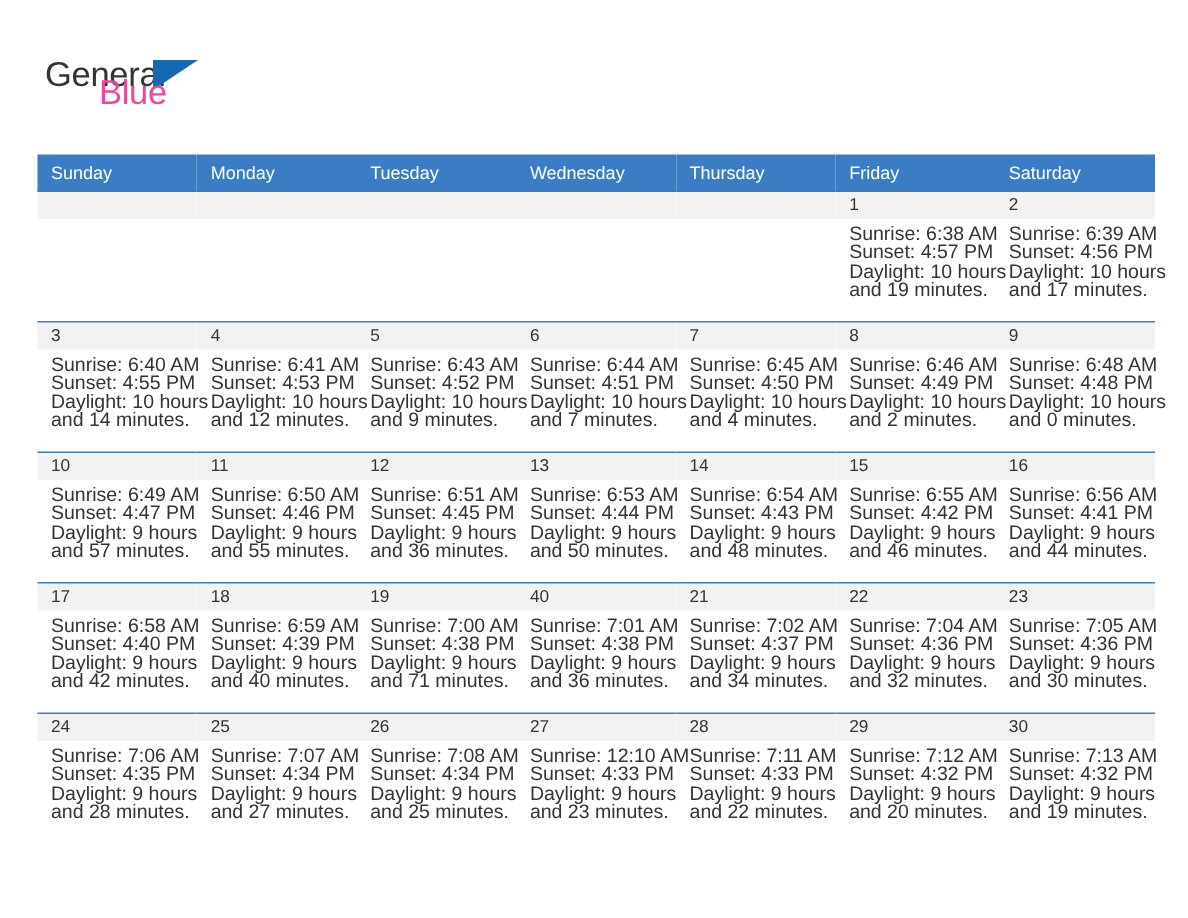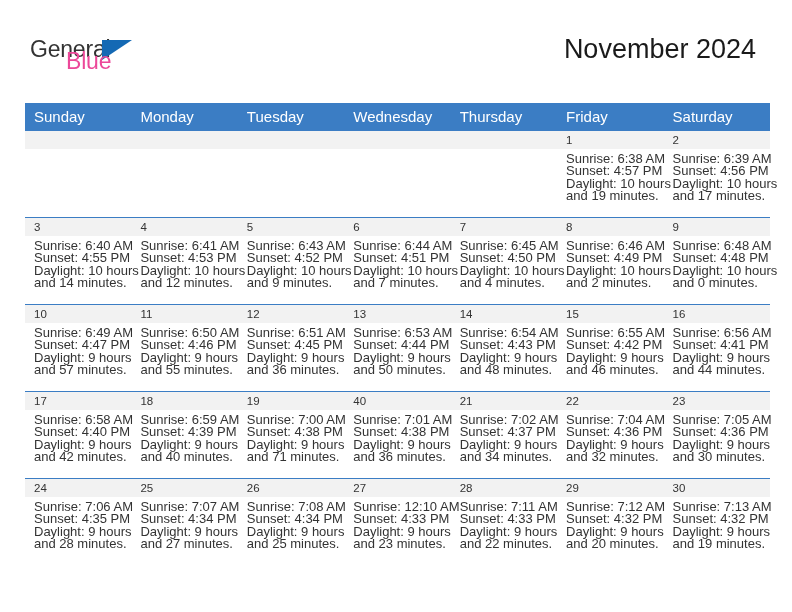--- a/index.html
+++ b/index.html
@@ -77,21 +77,21 @@
     width: 745px;
   }
   table.cal {
     width: 745px;
     border-collapse: collapse;
     table-layout: fixed;
   }
   table.cal th {
     background: #3b7dc4;
     color: #ffffff;
-    font-size: 15px;
+    font-size: 12px;
     font-weight: normal;
     text-align: left;
     padding: 5px 0 5px 9px;
     height: 21px;
     border: none;
   }
   table.cal td {
     vertical-align: top;
     border-top: 1px solid #3b7dc4;
     padding: 0;
@@ -123,21 +123,20 @@
 
   <div class="header">
 
     <div class="logo">
       <span class="logo-general">General</span>
       <span class="logo-triangle"></span>
       <span class="logo-blue">Blue</span>
     </div>
 
     <div class="title-block">
-      <div class="cal-title">November 2024</div>
     </div>
 
   </div>
 
   <div class="calendar">
     <table class="cal">
       <thead>
         <tr id="weekday-row">
             <th>Sunday</th>
             <th>Monday</th>

